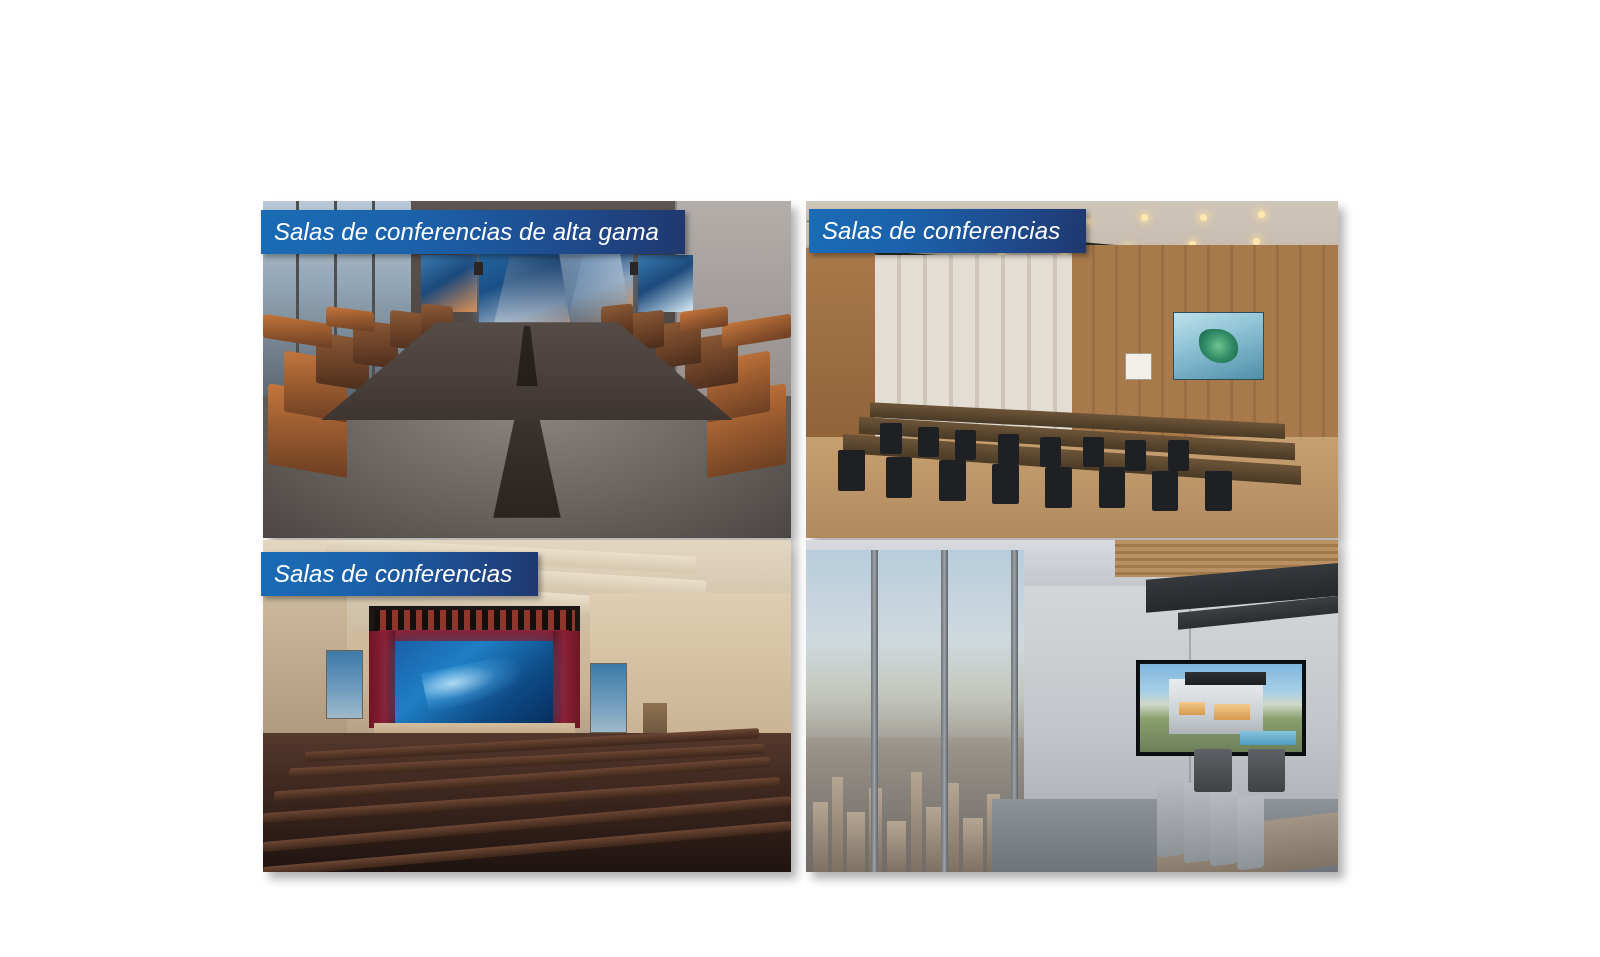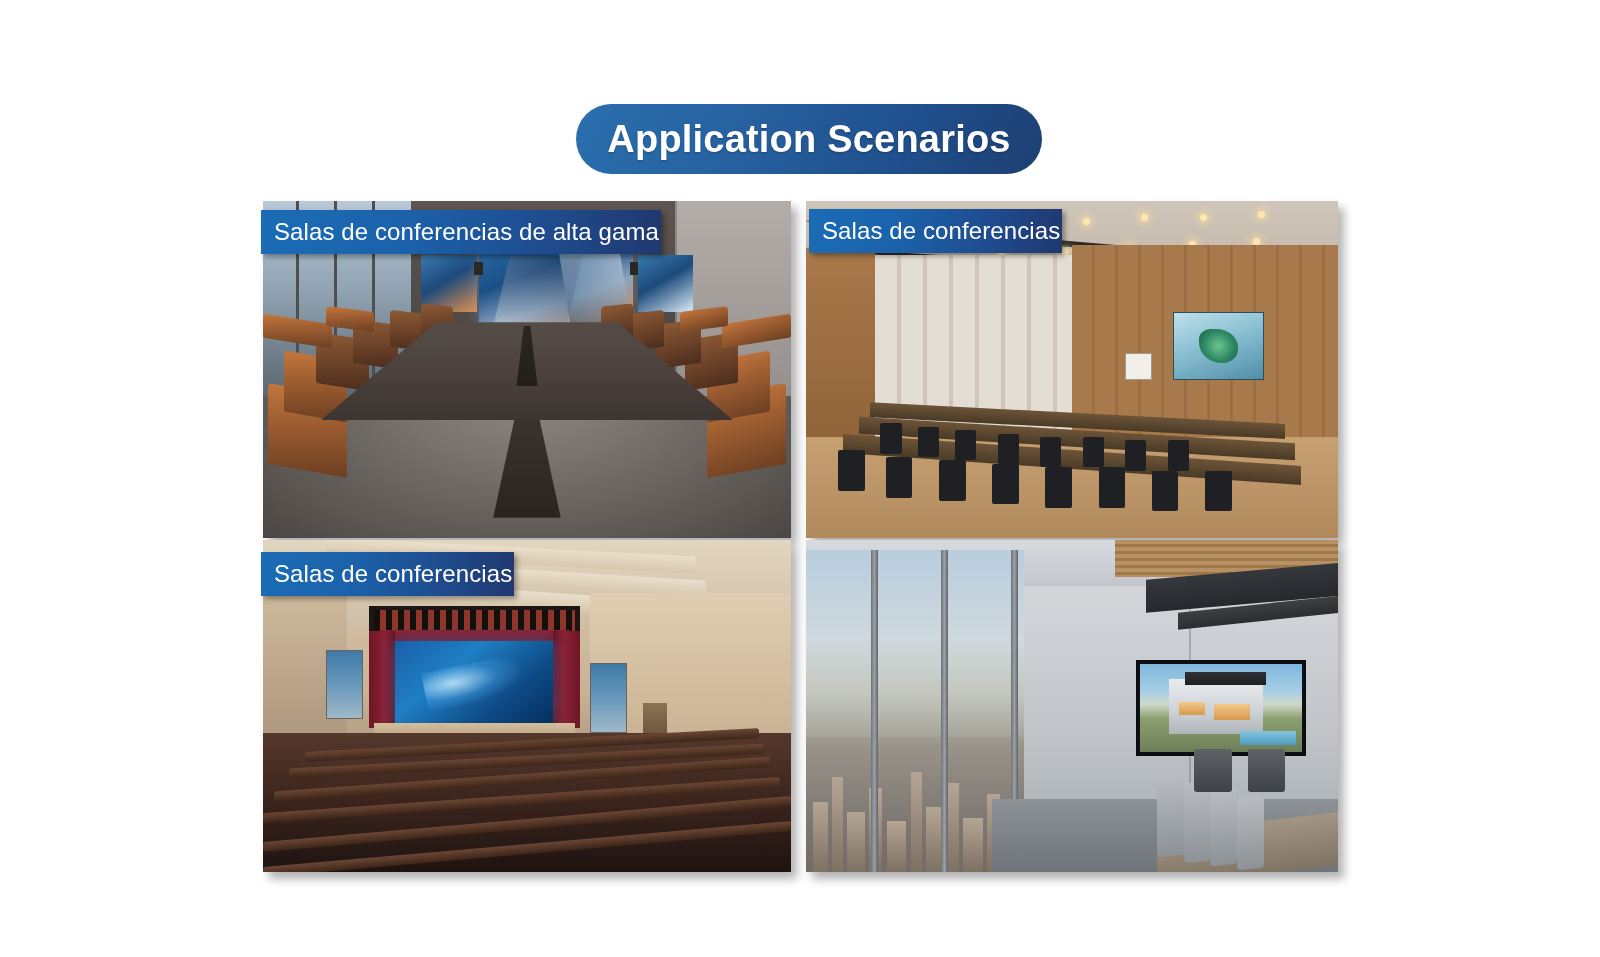--- a/index.html
+++ b/index.html
@@ -59,23 +59,24 @@
     overflow: hidden;
   }
 
   
   .caption {
     position: absolute;
     z-index: 40;
     height: 44px;
     display: flex;
     align-items: center;
-    padding: 0 2px 0 13px;
+    padding: 0 26px 0 13px;
     background: linear-gradient(95deg, #1a6cb5 0%, #1b62ab 35%, #1f4b8d 72%, #20386f 100%);
     box-shadow: 3px 3px 5px rgba(0,0,0,0.35);
+    font-style: italic;
   }
   .caption-text {
     color: #ffffff;
     font-size: 24px;
     font-weight: normal;
     white-space: nowrap;
     letter-spacing: 0.1px;
   }
   .cap-1 { left: 261px; top: 210px; }
   .cap-2 { left: 809px; top: 209px; }
@@ -218,23 +219,20 @@
                   background: linear-gradient(180deg,#a39585 0%, #7f7364 100%);
                   transform: skewY(-7deg); transform-origin: right bottom; }
   .p4-ochair    { position:absolute; background: linear-gradient(180deg,#b9bcc0 0%, #8d9297 100%); border-radius:4px; }
   .p4-dchair    { position:absolute; background: linear-gradient(180deg,#5e6165 0%, #3f4245 100%); border-radius:3px; }
 </style>
 </head>
 <body>
 
 <div class="slide">
 
-  <div class="title-pill">
-    <span class="title-pill-text">Application Scenarios</span>
-  </div>
 
   <div class="panel panel-1">
     <div class="photo">
       <div class="p1-wall"></div>
       <div class="p1-backwall"></div>
       <div class="p1-rightwall"></div>
 
       <div class="p1-win">
         <div class="mull" style="left:22%"></div>
         <div class="mull" style="left:48%"></div>

